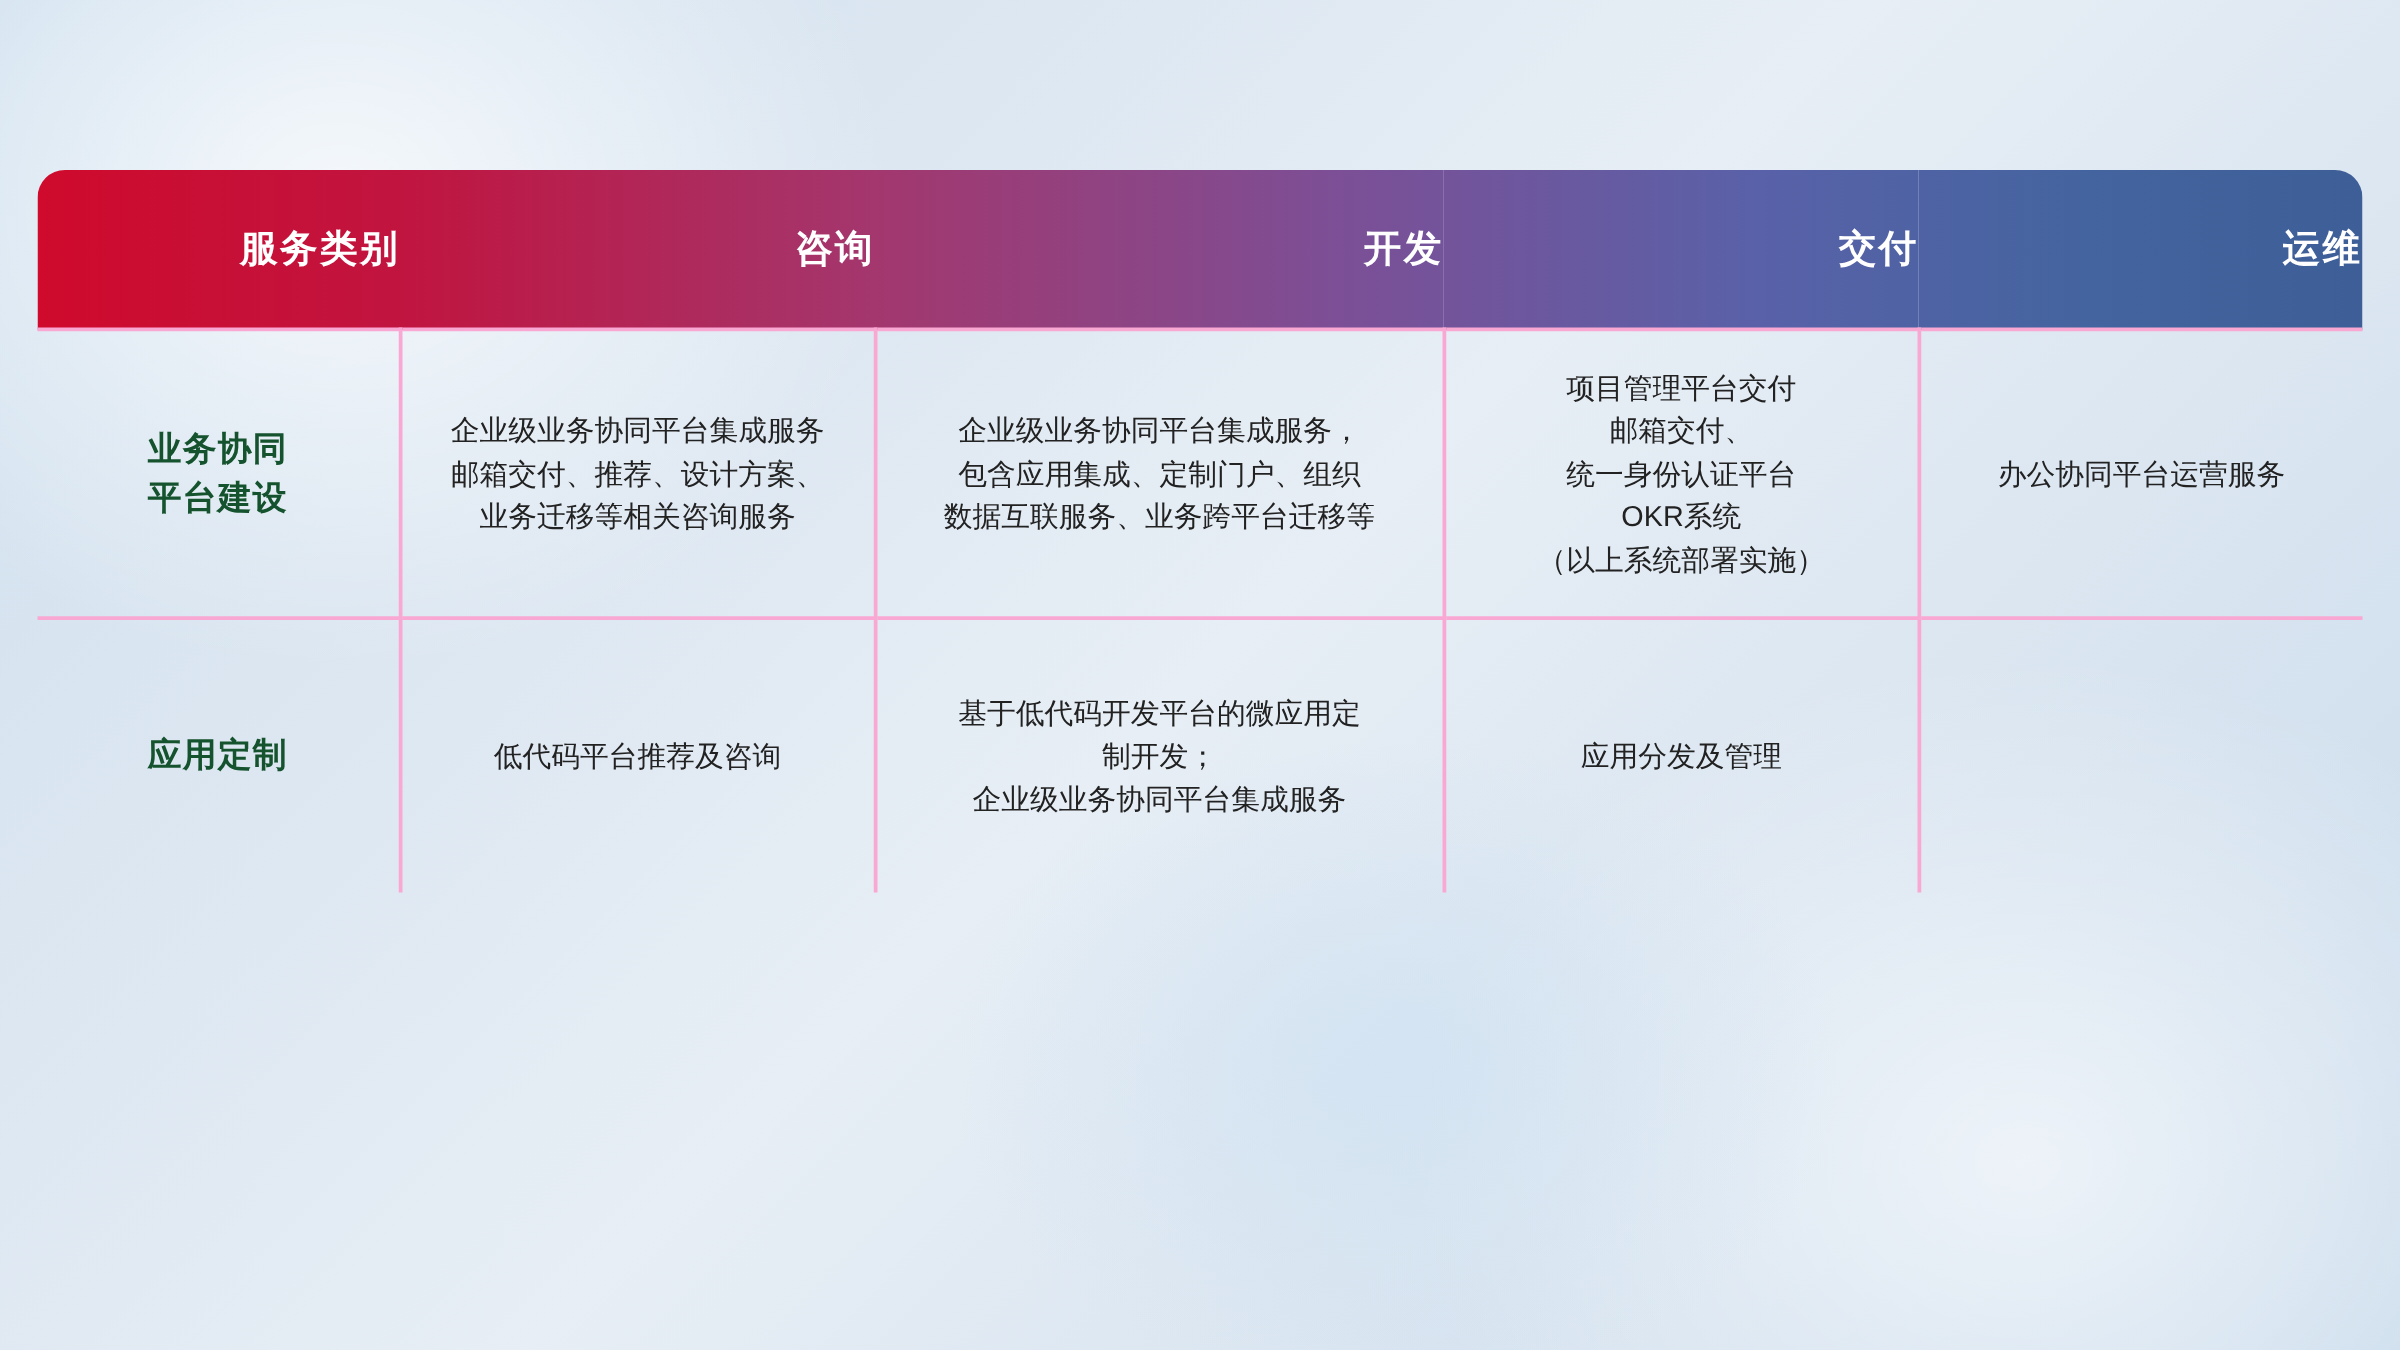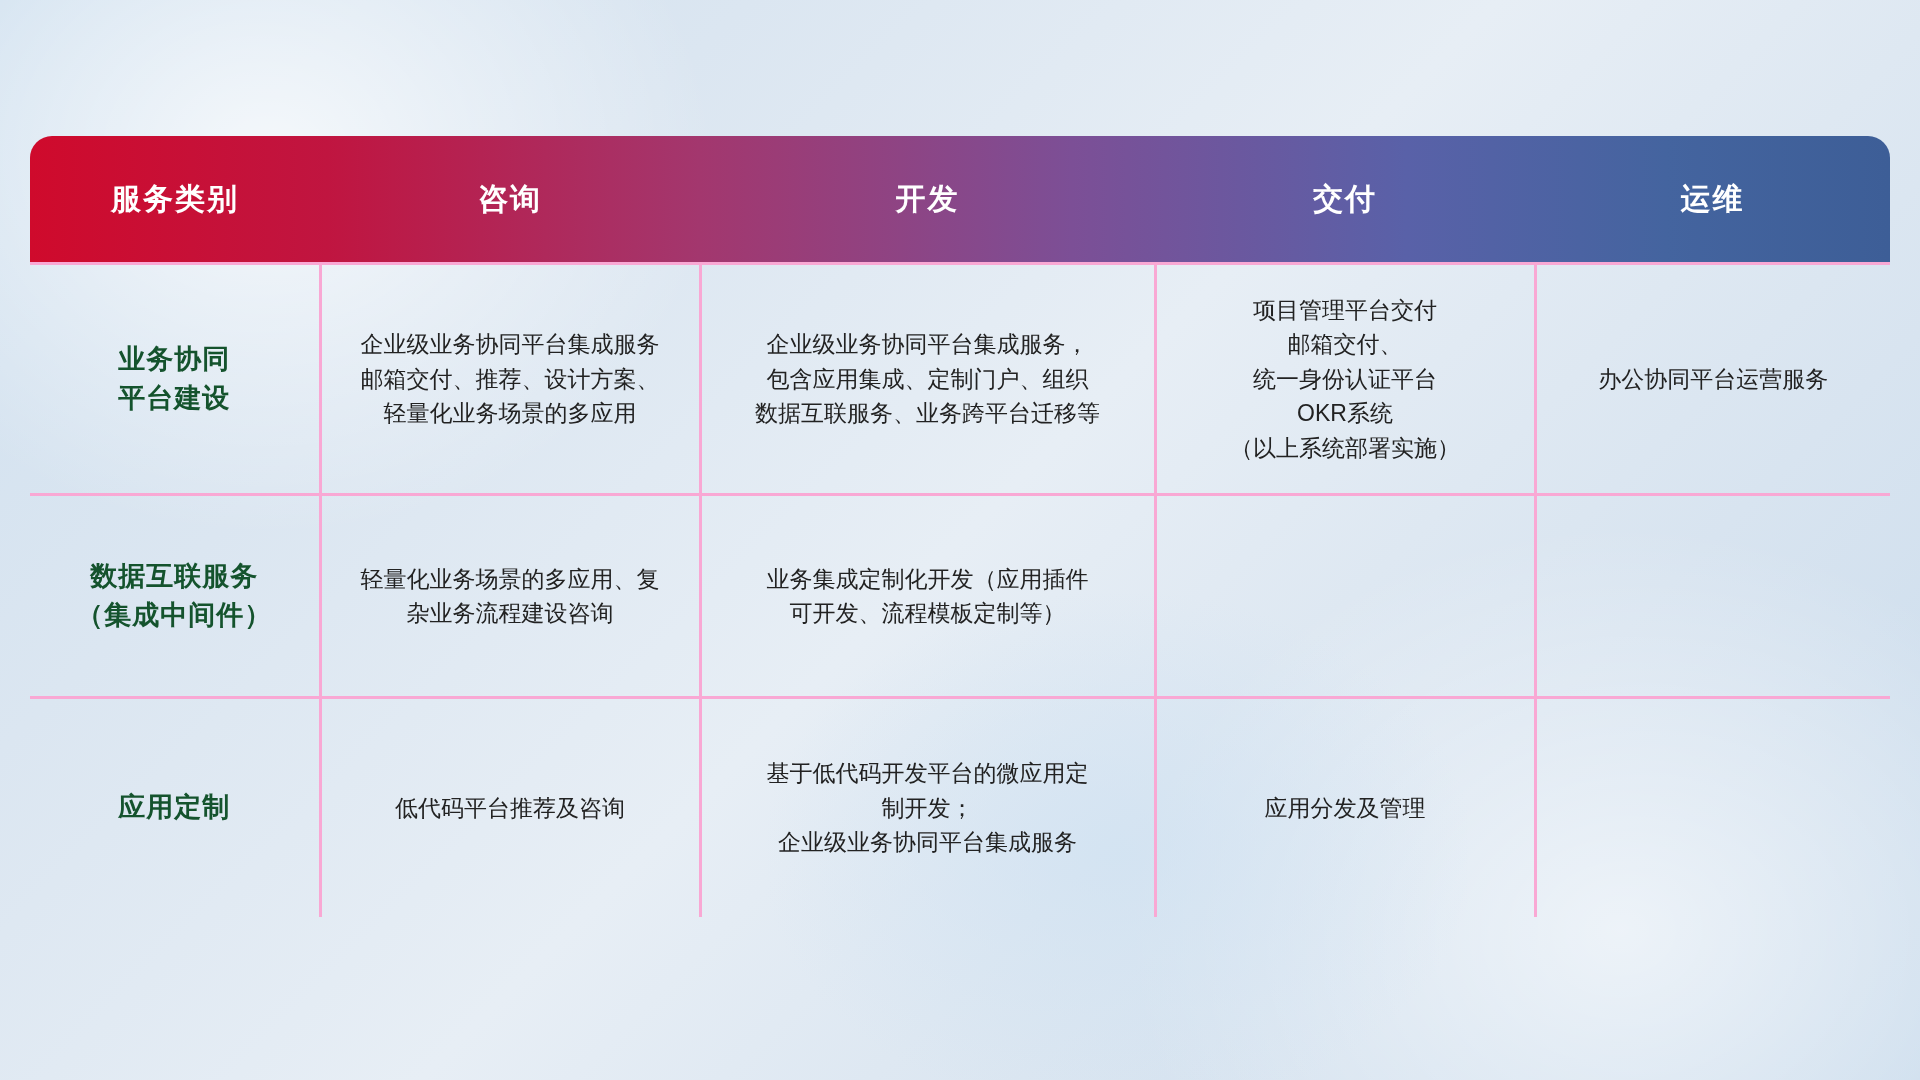--- a/index.html
+++ b/index.html
@@ -51,21 +51,21 @@
   }
 
   
   thead th {
     color: #ffffff;
     font-size: 30px;
     font-weight: bold;
     padding: 0;
     height: 126px;
     vertical-align: middle;
-    text-align: center;
+    text-align: right;
     border: none;
     letter-spacing: 2px;
   }
   thead tr {
     background: linear-gradient(90deg, #cf0a2c 0%, #c01540 16%, #a3376e 36%, #7c4f96 56%, #5961a8 74%, #44649f 88%, #3d5e97 100%);
   }
   
   thead th:first-child {
     border-top-left-radius: 22px;
   }
@@ -137,55 +137,39 @@
     <tbody>
 
       <tr class="row-1">
         <td class="cat-cell">
           <span class="cell-line">业务协同</span>
           <span class="cell-line">平台建设</span>
         </td>
         <td>
           <span class="cell-line">企业级业务协同平台集成服务</span>
           <span class="cell-line">邮箱交付、推荐、设计方案、</span>
-          <span class="cell-line">轻量化业务场景的多应用</span>
+          <span class="cell-line">业务迁移等相关咨询服务</span>
         </td>
         <td>
           <span class="cell-line">企业级业务协同平台集成服务，</span>
           <span class="cell-line">包含应用集成、定制门户、组织</span>
           <span class="cell-line">数据互联服务、业务跨平台迁移等</span>
         </td>
         <td>
           <span class="cell-line">项目管理平台交付</span>
           <span class="cell-line">邮箱交付、</span>
           <span class="cell-line">统一身份认证平台</span>
           <span class="cell-line">OKR系统</span>
           <span class="cell-line">（以上系统部署实施）</span>
         </td>
         <td class="last-col">
           <span class="cell-line">办公协同平台运营服务</span>
         </td>
       </tr>
 
-      <tr class="row-2">
-        <td class="cat-cell">
-          <span class="cell-line">数据互联服务</span>
-          <span class="cell-line">（集成中间件）</span>
-        </td>
-        <td>
-          <span class="cell-line">轻量化业务场景的多应用、复</span>
-          <span class="cell-line">杂业务流程建设咨询</span>
-        </td>
-        <td>
-          <span class="cell-line">业务集成定制化开发（应用插件</span>
-          <span class="cell-line">可开发、流程模板定制等）</span>
-        </td>
-        <td></td>
-        <td class="last-col"></td>
-      </tr>
 
       <tr class="row-3">
         <td class="cat-cell">
           <span class="cell-line">应用定制</span>
         </td>
         <td>
           <span class="cell-line">低代码平台推荐及咨询</span>
         </td>
         <td>
           <span class="cell-line">基于低代码开发平台的微应用定</span>

